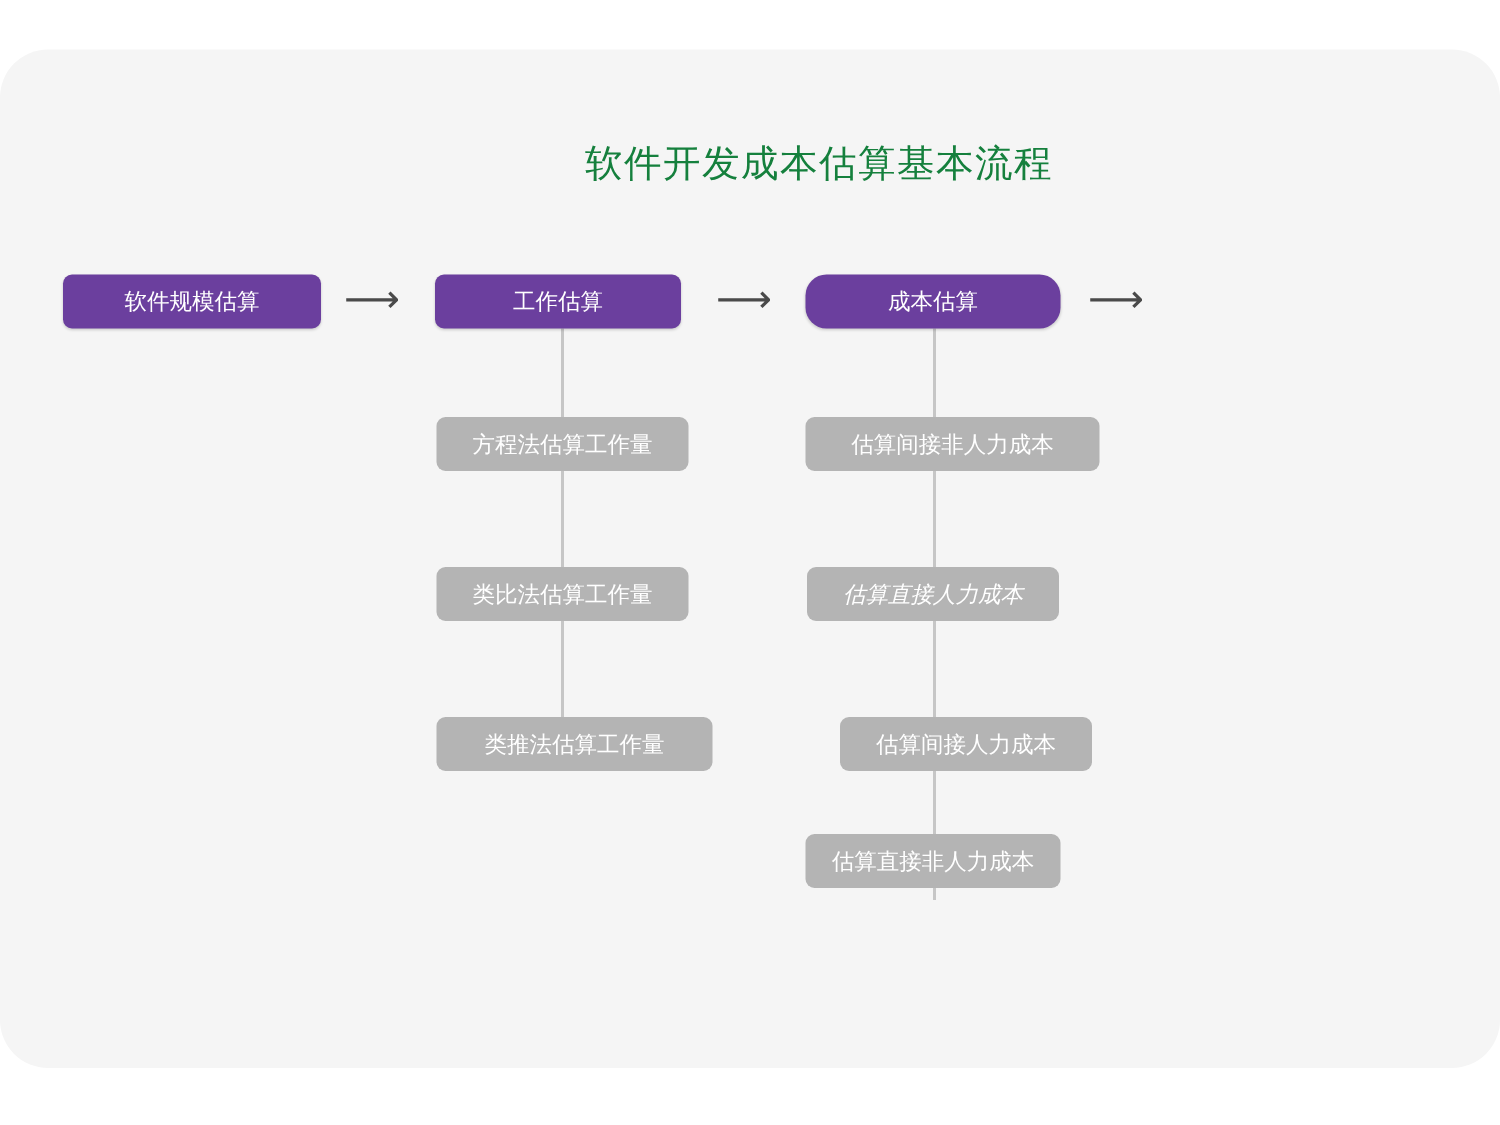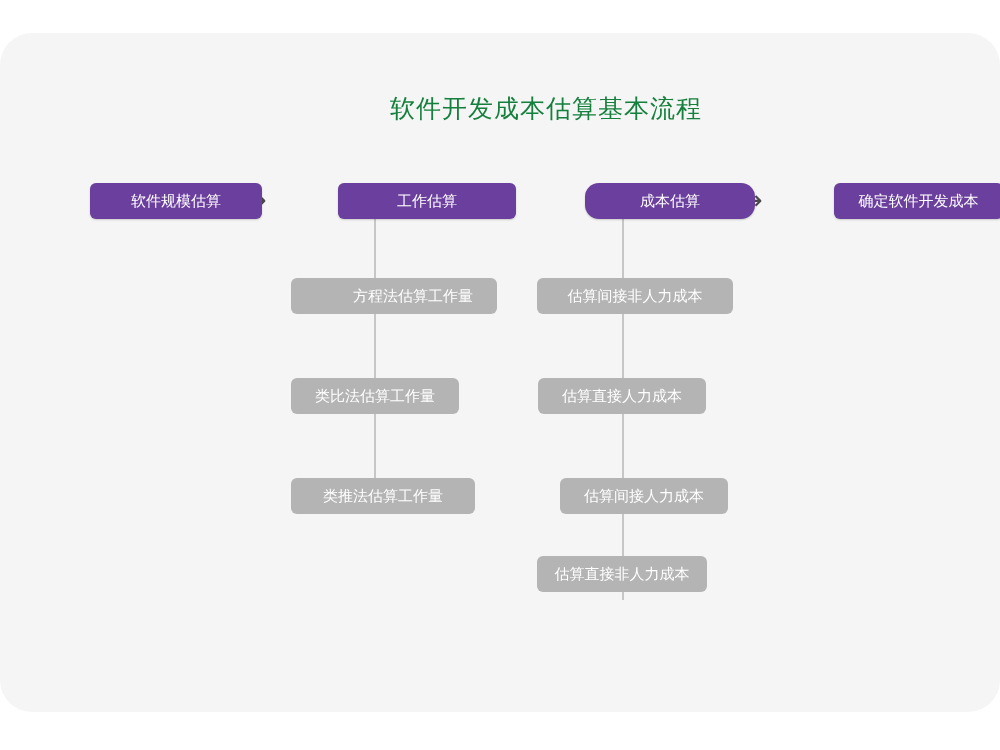--- a/index.html
+++ b/index.html
@@ -62,21 +62,20 @@
     height: 36px;
     background: #6b3f9e;
     border-radius: 6px;
     color: #ffffff;
     font-size: 15px;
     display: flex;
     align-items: center;
     justify-content: center;
     box-shadow: 0 1px 2px rgba(0,0,0,0.18);
     white-space: nowrap;
-    margin-left: 48px;
   }
   
   .sub-box {
     position: absolute;
     height: 36px;
     background: #b4b4b4;
     border-radius: 6px;
     color: #ffffff;
     font-size: 15px;
     display: flex;
@@ -95,26 +94,25 @@
   <div class="diagram-title">软件开发成本估算基本流程</div>
 
   <div class="connector" style="left:374px; top:219px; height:279px;"></div>
   <div class="connector" style="left:622px; top:219px; height:381px;"></div>
 
   <div class="arrow" style="left:224px; top:188px; width:48px;">⟶</div>
   <div class="arrow" style="left:472px; top:188px; width:48px;">⟶</div>
   <div class="arrow" style="left:720px; top:188px; width:48px;">⟶</div>
 
   <div class="stage-box" style="left:42px; top:183px; width:172px;">软件规模估算</div>
-  <div class="stage-box" style="left:290px; top:183px; width:178px;">工作估算</div>
+  <div class="stage-box" style="left:290px; top:183px; width:164px;">工作估算</div>
   <div class="stage-box" style="left:537px; top:183px; width:170px;border-radius:14px;">成本估算</div>
-  <div class="stage-box" style="left:786px; top:183px; width:169px;">确定软件开发成本</div>
 
-  <div class="sub-box" style="left:291px; top:278px; width:168px;padding-left:38px;">方程法估算工作量</div>
+  <div class="sub-box" style="left:291px; top:278px; width:168px;">方程法估算工作量</div>
   <div class="sub-box" style="left:291px; top:378px; width:168px;">类比法估算工作量</div>
   <div class="sub-box" style="left:291px; top:478px; width:184px;">类推法估算工作量</div>
 
   <div class="sub-box" style="left:537px; top:278px; width:196px;">估算间接非人力成本</div>
-  <div class="sub-box" style="left:538px; top:378px; width:168px;">估算直接人力成本</div>
+  <div class="sub-box" style="left:538px; top:378px; width:168px;font-style:italic;">估算直接人力成本</div>
   <div class="sub-box" style="left:560px; top:478px; width:168px;">估算间接人力成本</div>
   <div class="sub-box" style="left:537px; top:556px; width:170px;">估算直接非人力成本</div>
 
 </div>
 
 </body></html>

